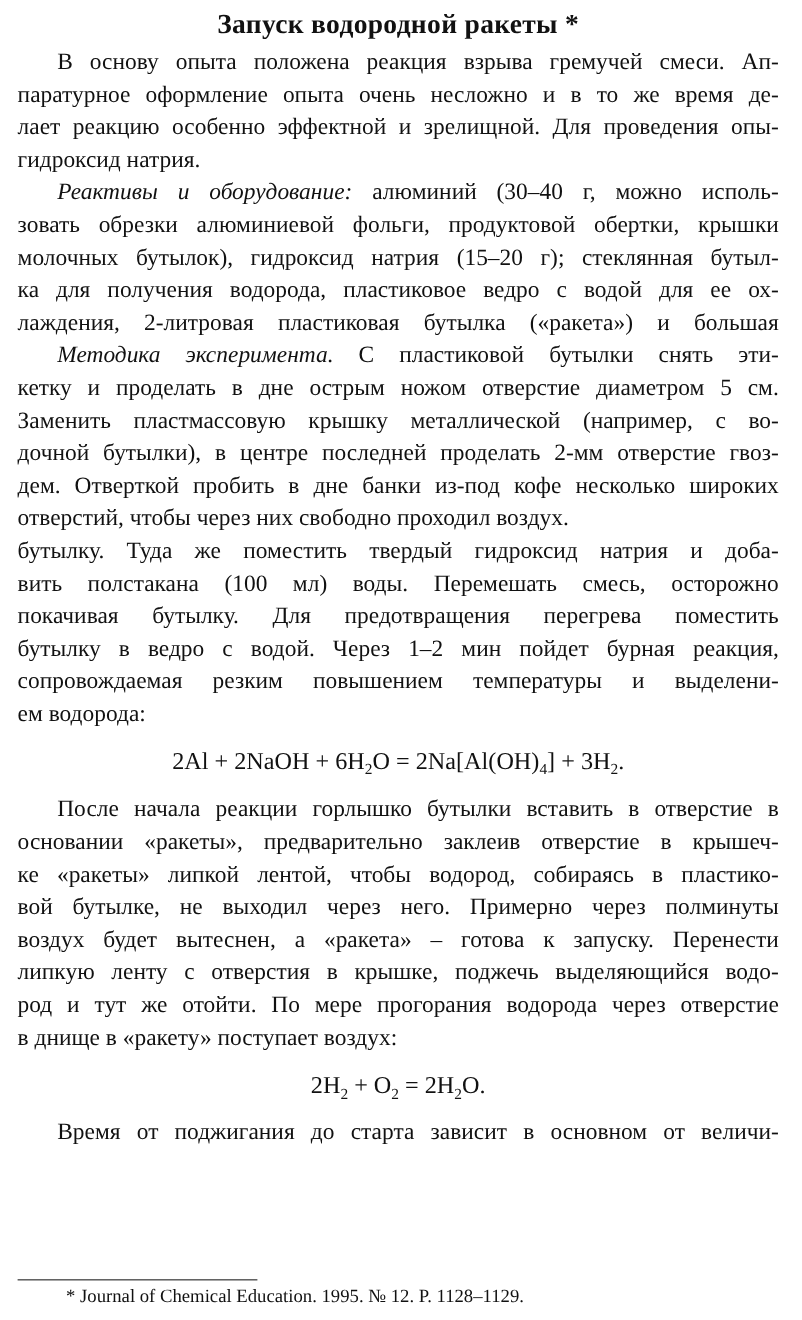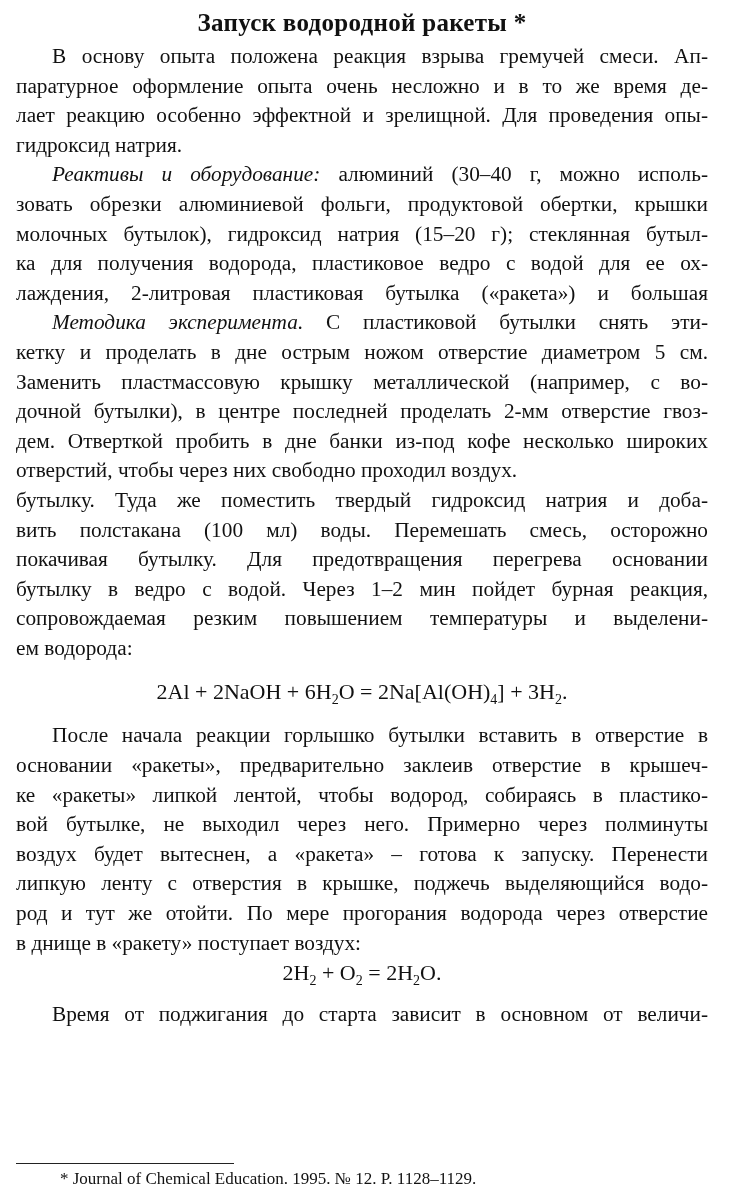--- a/index.html
+++ b/index.html
@@ -63,42 +63,42 @@
     <span class="line">кетку и проделать в дне острым ножом отверстие диаметром 5 см.</span>
     <span class="line">Заменить пластмассовую крышку металлической (например, с во-</span>
     <span class="line">дочной бутылки), в центре последней проделать 2-мм отверстие гвоз-</span>
     <span class="line">дем. Отверткой пробить в дне банки из-под кофе несколько широких</span>
     <span class="line last">отверстий, чтобы через них свободно проходил воздух.</span>
   </p>
 
   <p class="para">
     <span class="line">бутылку. Туда же поместить твердый гидроксид натрия и доба-</span>
     <span class="line">вить полстакана (100 мл) воды. Перемешать смесь, осторожно</span>
-    <span class="line">покачивая бутылку. Для предотвращения перегрева основании</span>
+    <span class="line">покачивая бутылку. Для предотвращения перегрева поместить</span>
     <span class="line">бутылку в ведро с водой. Через 1–2 мин пойдет бурная реакция,</span>
     <span class="line">сопровождаемая резким повышением температуры и выделени-</span>
     <span class="line last">ем водорода:</span>
   </p>
 
   <p class="eq" style="margin-top:14px; margin-bottom:14px;">
     <span>2Al + 2NaOH + 6H</span><sub>2</sub><span>O = 2Na[Al(OH)</span><sub>4</sub><span>] + 3H</span><sub>2</sub><span>.</span>
   </p>
 
   <p class="para">
     <span class="line first">После начала реакции горлышко бутылки вставить в отверстие в</span>
     <span class="line">основании «ракеты», предварительно заклеив отверстие в крышеч-</span>
     <span class="line">ке «ракеты» липкой лентой, чтобы водород, собираясь в пластико-</span>
     <span class="line">вой бутылке, не выходил через него. Примерно через полминуты</span>
     <span class="line">воздух будет вытеснен, а «ракета» – готова к запуску. Перенести</span>
     <span class="line">липкую ленту с отверстия в крышке, поджечь выделяющийся водо-</span>
     <span class="line">род и тут же отойти. По мере прогорания водорода через отверстие</span>
     <span class="line last">в днище в «ракету» поступает воздух:</span>
   </p>
 
-  <p class="eq" style="margin-bottom:12px;">
+  <p class="eq" style="margin-top:14px; margin-bottom:12px;">
     <span>2H</span><sub>2</sub><span> + O</span><sub>2</sub><span> = 2H</span><sub>2</sub><span>O.</span>
   </p>
 
 
   <p class="para">
     <span class="line first">Время от поджигания до старта зависит в основном от величи-</span>
 
   </p>
 
 </div>

